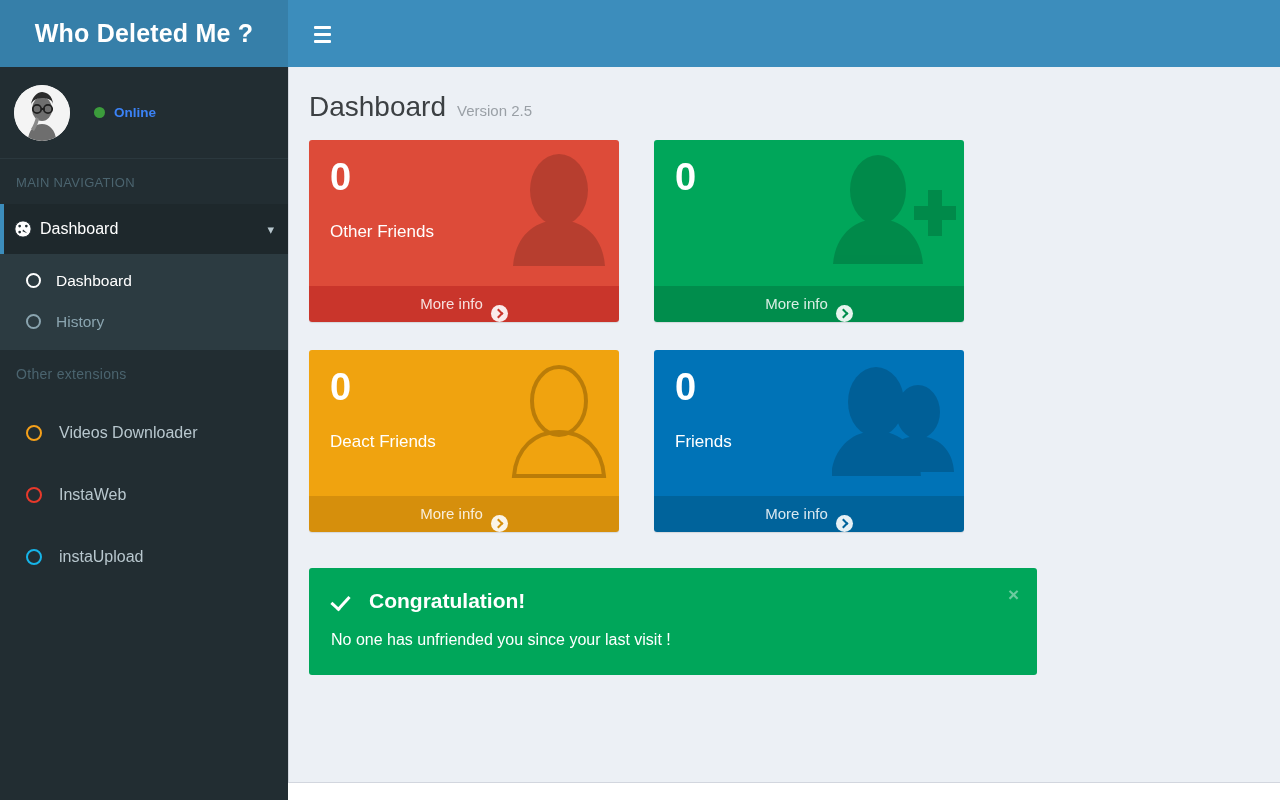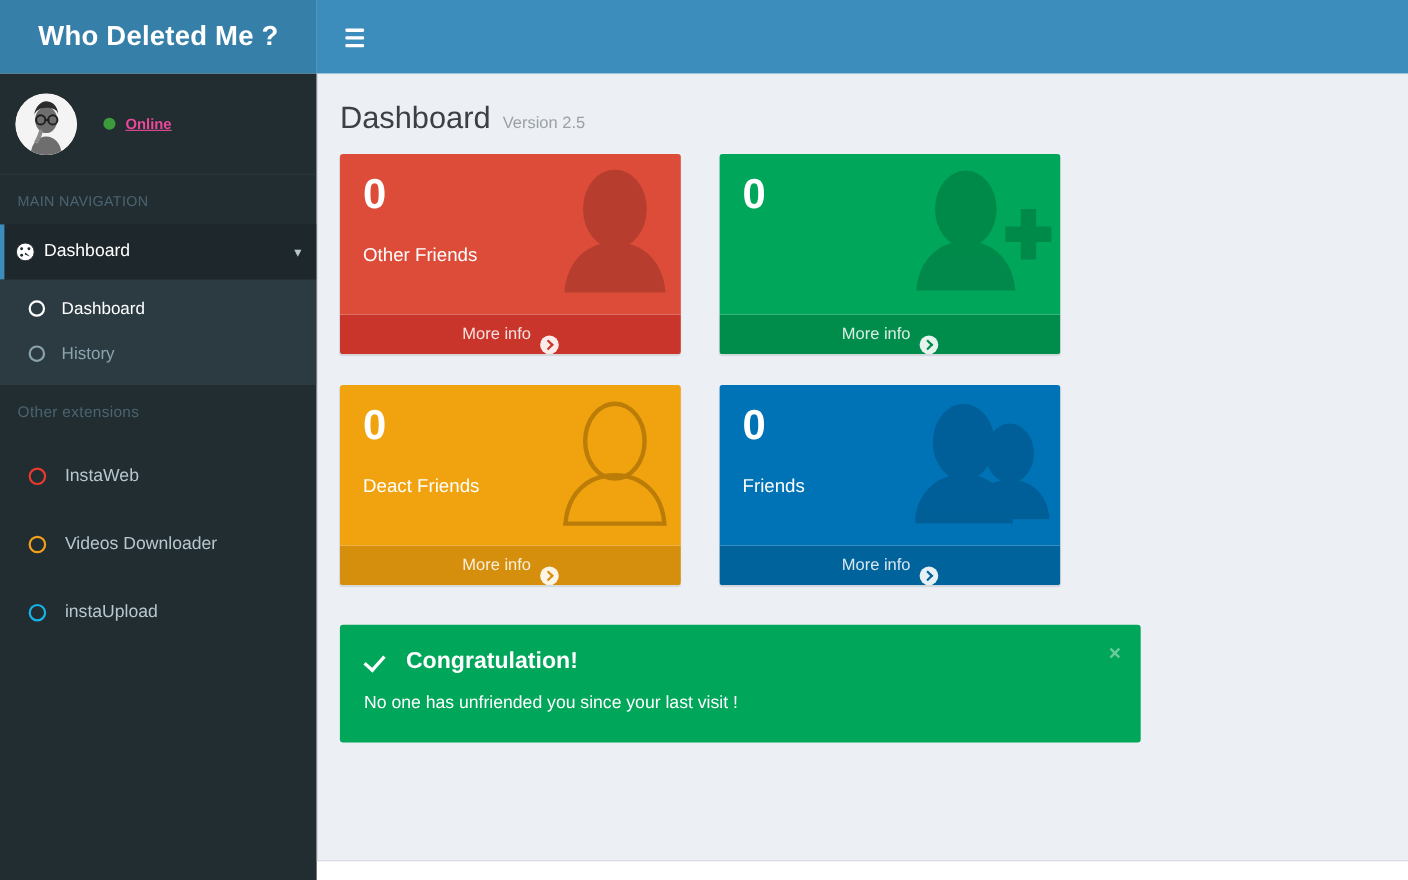--- a/index.html
+++ b/index.html
@@ -57,21 +57,21 @@
     width: 56px; height: 56px; border-radius: 50%;
     overflow: hidden; flex: none; background: #f2f2f2;
     position: relative;
   }
   .avatar svg { display: block; width: 56px; height: 56px; }
   .user-info { margin-left: 24px; display: flex; align-items: center; gap: 9px; }
   .status-dot {
     width: 11px; height: 11px; border-radius: 50%;
     background: #3c9c3c; display: inline-block;
   }
-  .status-text { color: #ec4899; font-size: 13.5px; font-weight: bold; text-decoration: underline; }
+  .status-text { color: #3b82f6; font-size: 13.5px; font-weight: bold; }
 
   .nav-header {
     color: #4b646f; font-size: 13px;
     padding: 16px 16px 14px 16px;
     letter-spacing: 0.3px;
   }
   .nav-header.ext { font-size: 14px; color: #4b646f; padding-top: 16px; padding-bottom: 20px; }
 
   .nav-item {
     display: flex; align-items: center;
@@ -255,26 +255,26 @@
       </div>
       <div class="sub-item">
         <span class="ring"></span>
         <span>History</span>
       </div>
     </div>
 
     <div class="nav-header ext">Other extensions</div>
 
     <div class="ext-item">
+      <span class="ext-ring" style="border-color:#f5a01a"></span>
+      <span>Videos Downloader</span>
+    </div>
+    <div class="ext-item">
       <span class="ext-ring" style="border-color:#e8392b"></span>
       <span>InstaWeb</span>
-    </div>
-    <div class="ext-item">
-      <span class="ext-ring" style="border-color:#f5a01a"></span>
-      <span>Videos Downloader</span>
     </div>
     <div class="ext-item">
       <span class="ext-ring" style="border-color:#16b4e8"></span>
       <span>instaUpload</span>
     </div>
   </div>
 
   <div class="content-wrap">
 
     <div class="page-head">

